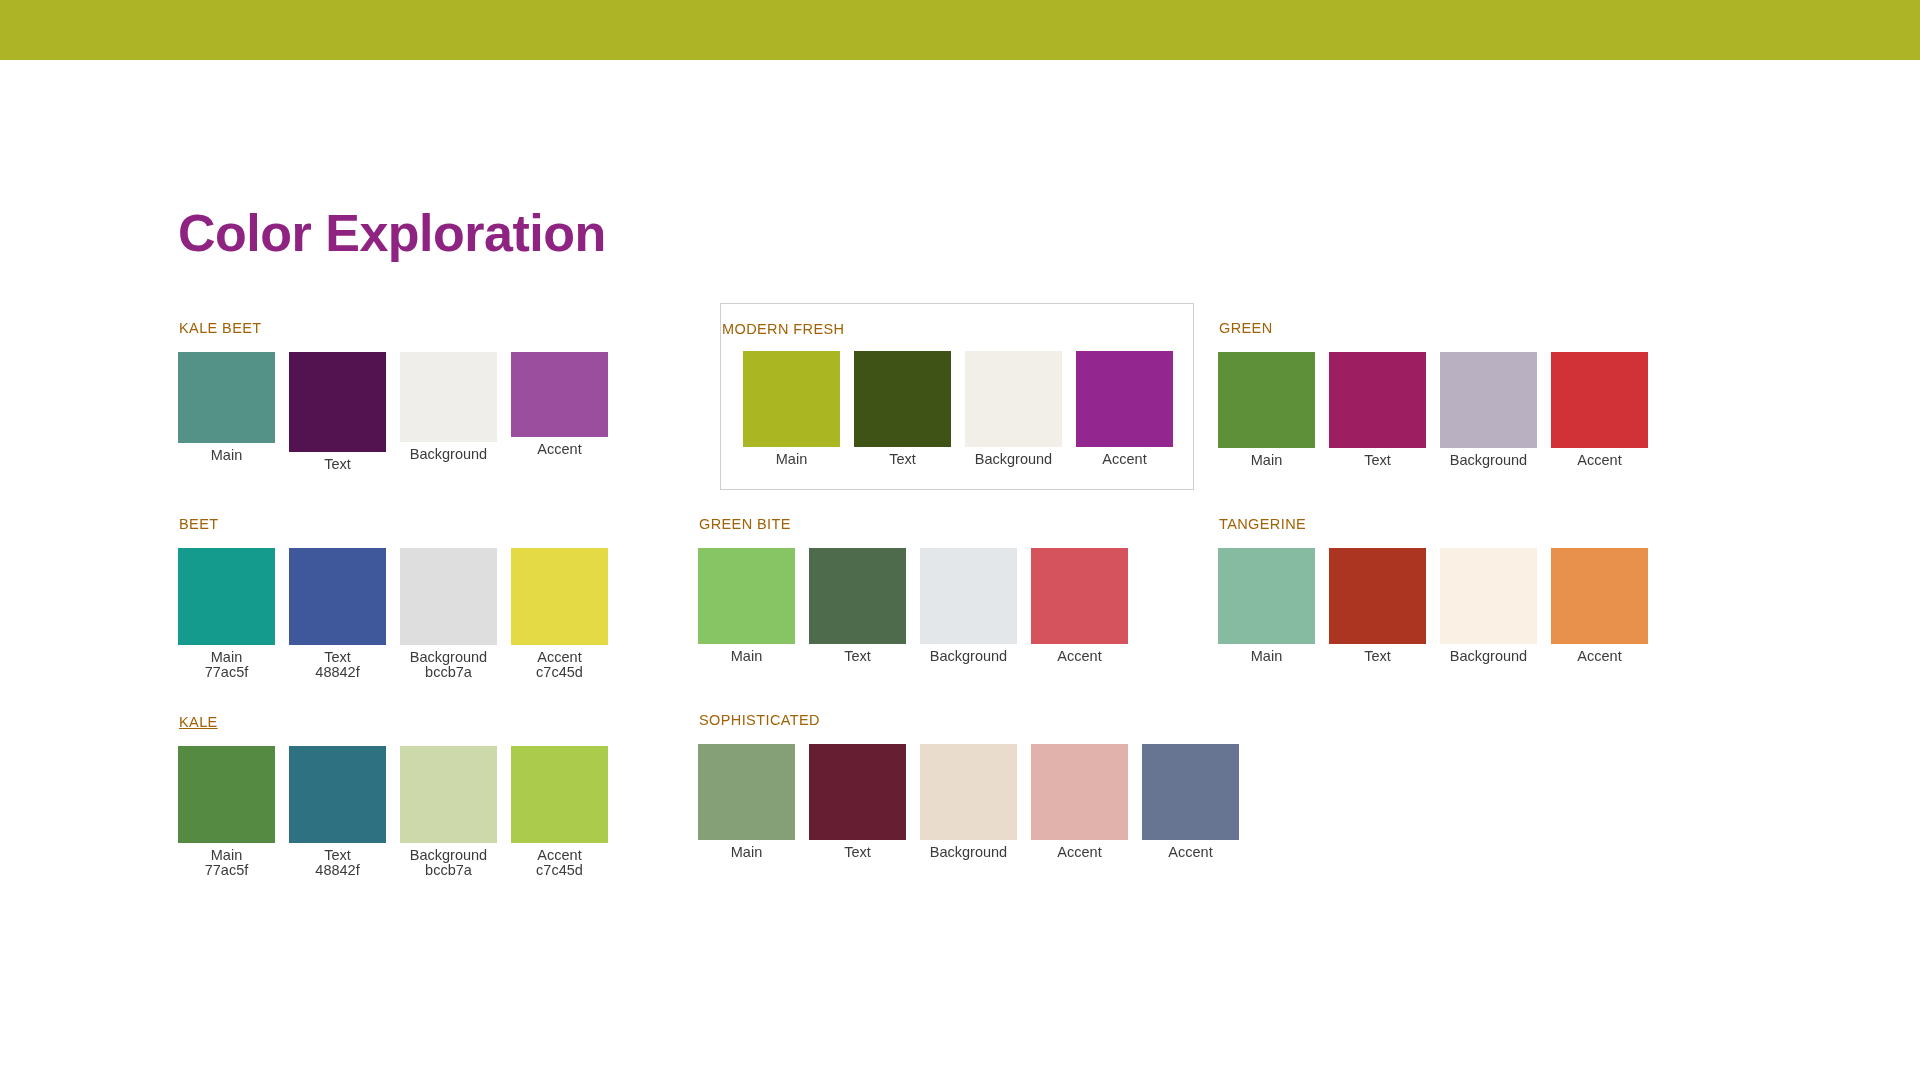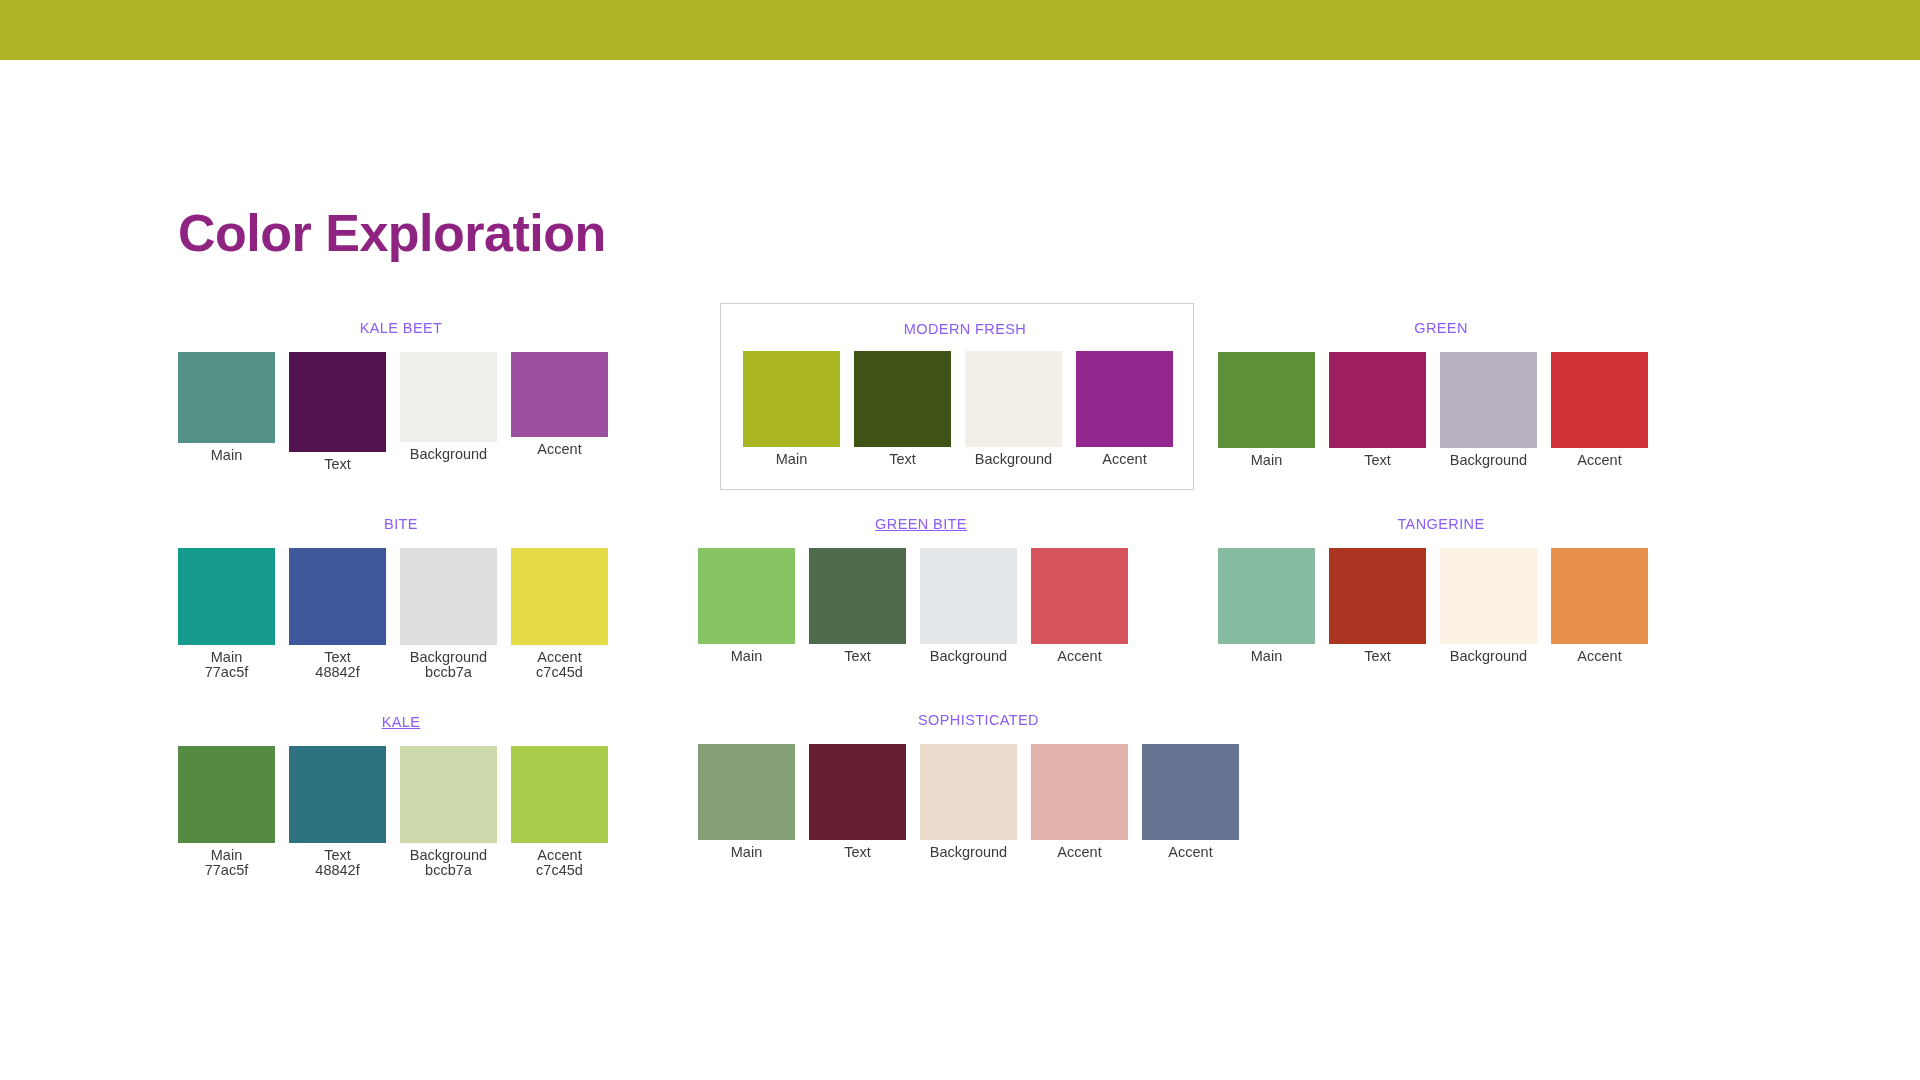--- a/index.html
+++ b/index.html
@@ -44,25 +44,25 @@
     box-sizing: border-box;
   }
   .palette.framed {
     border: 1px solid #cfcfcf;
     background: #ffffff;
     margin-left: 44px;
   }
   .palette-title {
     position: absolute;
     top: 0;
-    left: 8px;
+    left: 1px;
     width: 100%;
-    text-align: center;
+    text-align: left;
     font-size: 14.5px;
-    color: #8b5cf6;
+    color: #a16207;
     letter-spacing: 0.4px;
     white-space: nowrap;
   }
   .swatch-row {
     position: absolute;
     left: 0;
     top: 0;
   }
   .swatch {
     position: absolute;
@@ -155,42 +155,42 @@
           <div class="swatch-chip" style="width: 97px; height: 96px; background: rgb(185, 176, 193);"></div>
           <div class="swatch-caption" style="top: 101px;">Background</div>
         </div>
         <div class="swatch" style="left: 333px; width: 97px;">
           <div class="swatch-chip" style="width: 97px; height: 96px; background: rgb(208, 50, 56);"></div>
           <div class="swatch-caption" style="top: 101px;">Accent</div>
         </div>
       </div>
     </div>
     <div class="palette" style="left: 178px; top: 516px; width: 430px;">
-      <div class="palette-title" style="top: 0px;">BITE</div>
+      <div class="palette-title" style="top: 0px;">BEET</div>
       <div class="swatch-row" style="top: 32px; width: 430px;">
         <div class="swatch" style="left: 0px; width: 97px;">
           <div class="swatch-chip" style="width: 97px; height: 97px; background: rgb(21, 155, 141);"></div>
           <div class="swatch-caption" style="top: 102px;">Main<span class="swatch-hex">77ac5f</span></div>
         </div>
         <div class="swatch" style="left: 111px; width: 97px;">
           <div class="swatch-chip" style="width: 97px; height: 97px; background: rgb(63, 88, 156);"></div>
           <div class="swatch-caption" style="top: 102px;">Text<span class="swatch-hex">48842f</span></div>
         </div>
         <div class="swatch" style="left: 222px; width: 97px;">
           <div class="swatch-chip" style="width: 97px; height: 97px; background: rgb(222, 222, 222);"></div>
           <div class="swatch-caption" style="top: 102px;">Background<span class="swatch-hex">bccb7a</span></div>
         </div>
         <div class="swatch" style="left: 333px; width: 97px;">
           <div class="swatch-chip" style="width: 97px; height: 97px; background: rgb(228, 218, 70);"></div>
           <div class="swatch-caption" style="top: 102px;">Accent<span class="swatch-hex">c7c45d</span></div>
         </div>
       </div>
     </div>
     <div class="palette" style="left: 698px; top: 516px; width: 430px;">
-      <div class="palette-title" style="top: 0px; text-decoration: underline;">GREEN BITE</div>
+      <div class="palette-title" style="top: 0px;">GREEN BITE</div>
       <div class="swatch-row" style="top: 32px; width: 430px;">
         <div class="swatch" style="left: 0px; width: 97px;">
           <div class="swatch-chip" style="width: 97px; height: 96px; background: rgb(134, 196, 100);"></div>
           <div class="swatch-caption" style="top: 101px;">Main</div>
         </div>
         <div class="swatch" style="left: 111px; width: 97px;">
           <div class="swatch-chip" style="width: 97px; height: 96px; background: rgb(78, 107, 75);"></div>
           <div class="swatch-caption" style="top: 101px;">Text</div>
         </div>
         <div class="swatch" style="left: 222px; width: 97px;">

